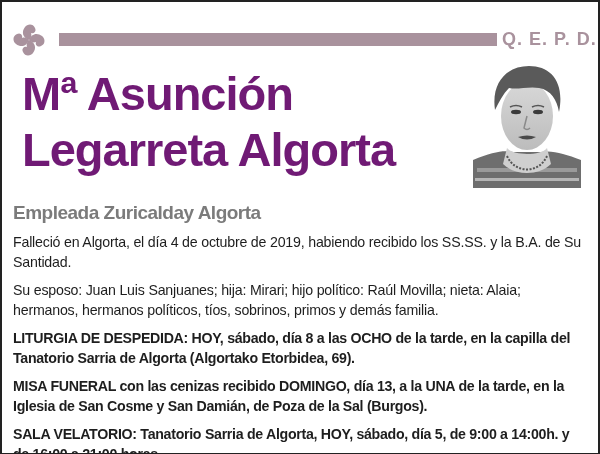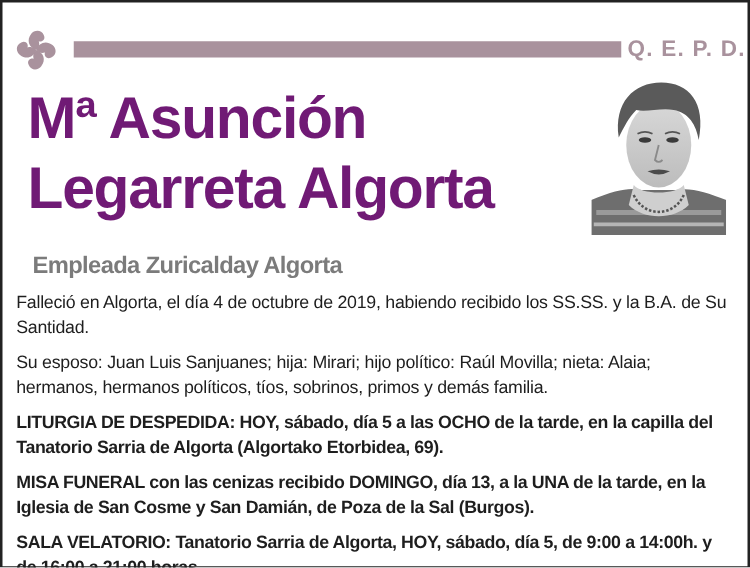--- a/index.html
+++ b/index.html
@@ -4,21 +4,21 @@
 <style>
   html, body { margin: 0; padding: 0; background: #ffffff; }
   body { width: 600px; height: 454px; position: relative; overflow: hidden; font-family: "Liberation Sans", "DejaVu Sans", sans-serif; }
   .frame { position: absolute; left: 0; top: 0; width: 596px; height: 451px; border: 2px solid #222; border-bottom: 1px solid #222; box-sizing: content-box; }
   .header { position: absolute; left: 0; top: 0; width: 600px; height: 60px; margin-top: 10px; }
   .lauburu { position: absolute; left: 5px; top: 6px; width: 48px; height: 48px; }
   .bar { position: absolute; left: 59px; top: 23px; width: 438px; height: 13px; background: #a9929d; }
   .qepd { position: absolute; left: 502px; top: 19px; font-size: 18px; font-weight: bold; color: #a9929d; letter-spacing: 1px; font-family: "Liberation Sans Narrow", "Liberation Sans", sans-serif; }
   .name { position: absolute; left: 22px; top: 66px; font-size: 47px; line-height: 56px; font-weight: bold; color: #701a75; letter-spacing: -1px; font-family: "Liberation Sans", sans-serif; }
   .photo { position: absolute; left: 473px; top: 60px; width: 108px; height: 128px; overflow: hidden; background: #fff; }
-  .subtitle { position: absolute; left: 26px; top: 202px; font-size: 19px; font-weight: bold; color: #7b7b7b; letter-spacing: -0.5px; }
+  .subtitle { position: absolute; left: 13px; top: 202px; font-size: 19px; font-weight: bold; color: #7b7b7b; letter-spacing: -0.5px; }
   .body { position: absolute; left: 13px; top: 232px; width: 574px; font-size: 14.2px; line-height: 20px; color: #1e1e1e; }
   .body p { margin: 0 0 8px 0; letter-spacing: -0.2px; }
   .body p.b { font-weight: bold; letter-spacing: -0.3px; }
 </style>
 </head>
 <body>
 
 <div class="frame"></div>
 
 <div class="header">
@@ -71,16 +71,16 @@
 
     <path d="M45 77 Q 54 74 63 77 Q 54 82 45 77 Z" fill="#4a4a4a"></path>
   </svg>
 </div>
 
 <div class="subtitle">Empleada Zuricalday Algorta</div>
 
 <div class="body">
   <p>Falleció en Algorta, el día 4 de octubre de 2019, habiendo recibido los SS.SS. y la B.A. de Su Santidad.</p>
   <p>Su esposo: Juan Luis Sanjuanes; hija: Mirari; hijo político: Raúl Movilla; nieta: Alaia; hermanos, hermanos políticos, tíos, sobrinos, primos y demás familia.</p>
-  <p class="b">LITURGIA DE DESPEDIDA: HOY, sábado, día 5 a las OCHO de la tarde, en la capilla del Tanatorio Sarria de Algorta (Algortako Etorbidea, 69).</p>
+  <p class="b">LITURGIA DE DESPEDIDA: HOY, sábado, día 8 a las OCHO de la tarde, en la capilla del Tanatorio Sarria de Algorta (Algortako Etorbidea, 69).</p>
   <p class="b">MISA FUNERAL con las cenizas recibido DOMINGO, día 13, a la UNA de la tarde, en la Iglesia de San Cosme y San Damián, de Poza de la Sal (Burgos).</p>
   <p class="b">SALA VELATORIO: Tanatorio Sarria de Algorta, HOY, sábado, día 5, de 9:00 a 14:00h. y de 16:00 a 21:00 horas.</p>
 </div>
 
 </body></html>

